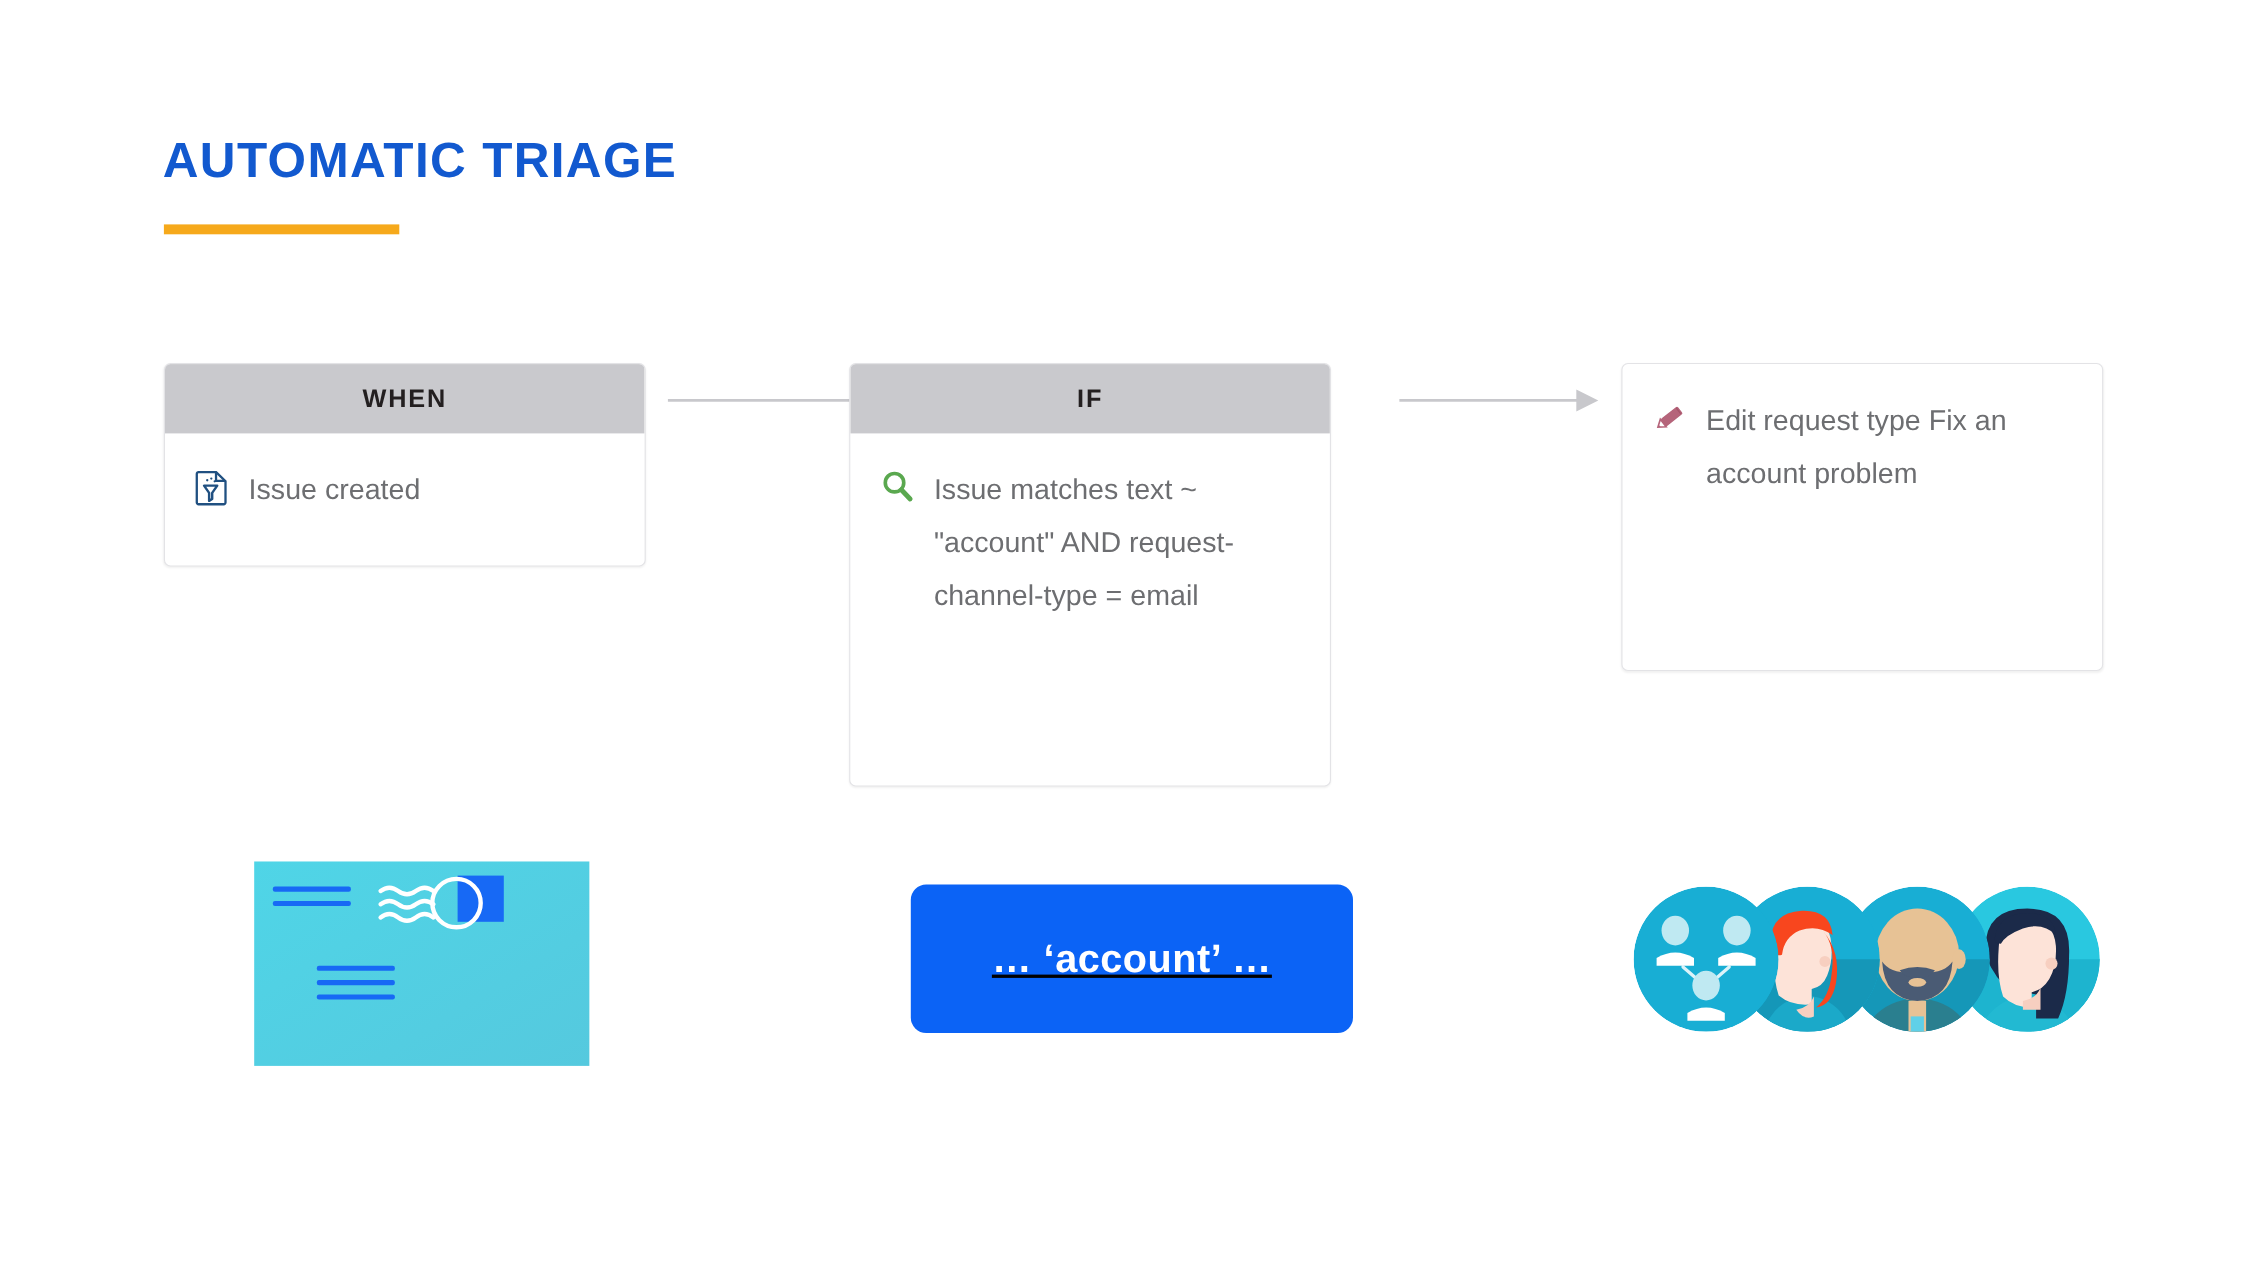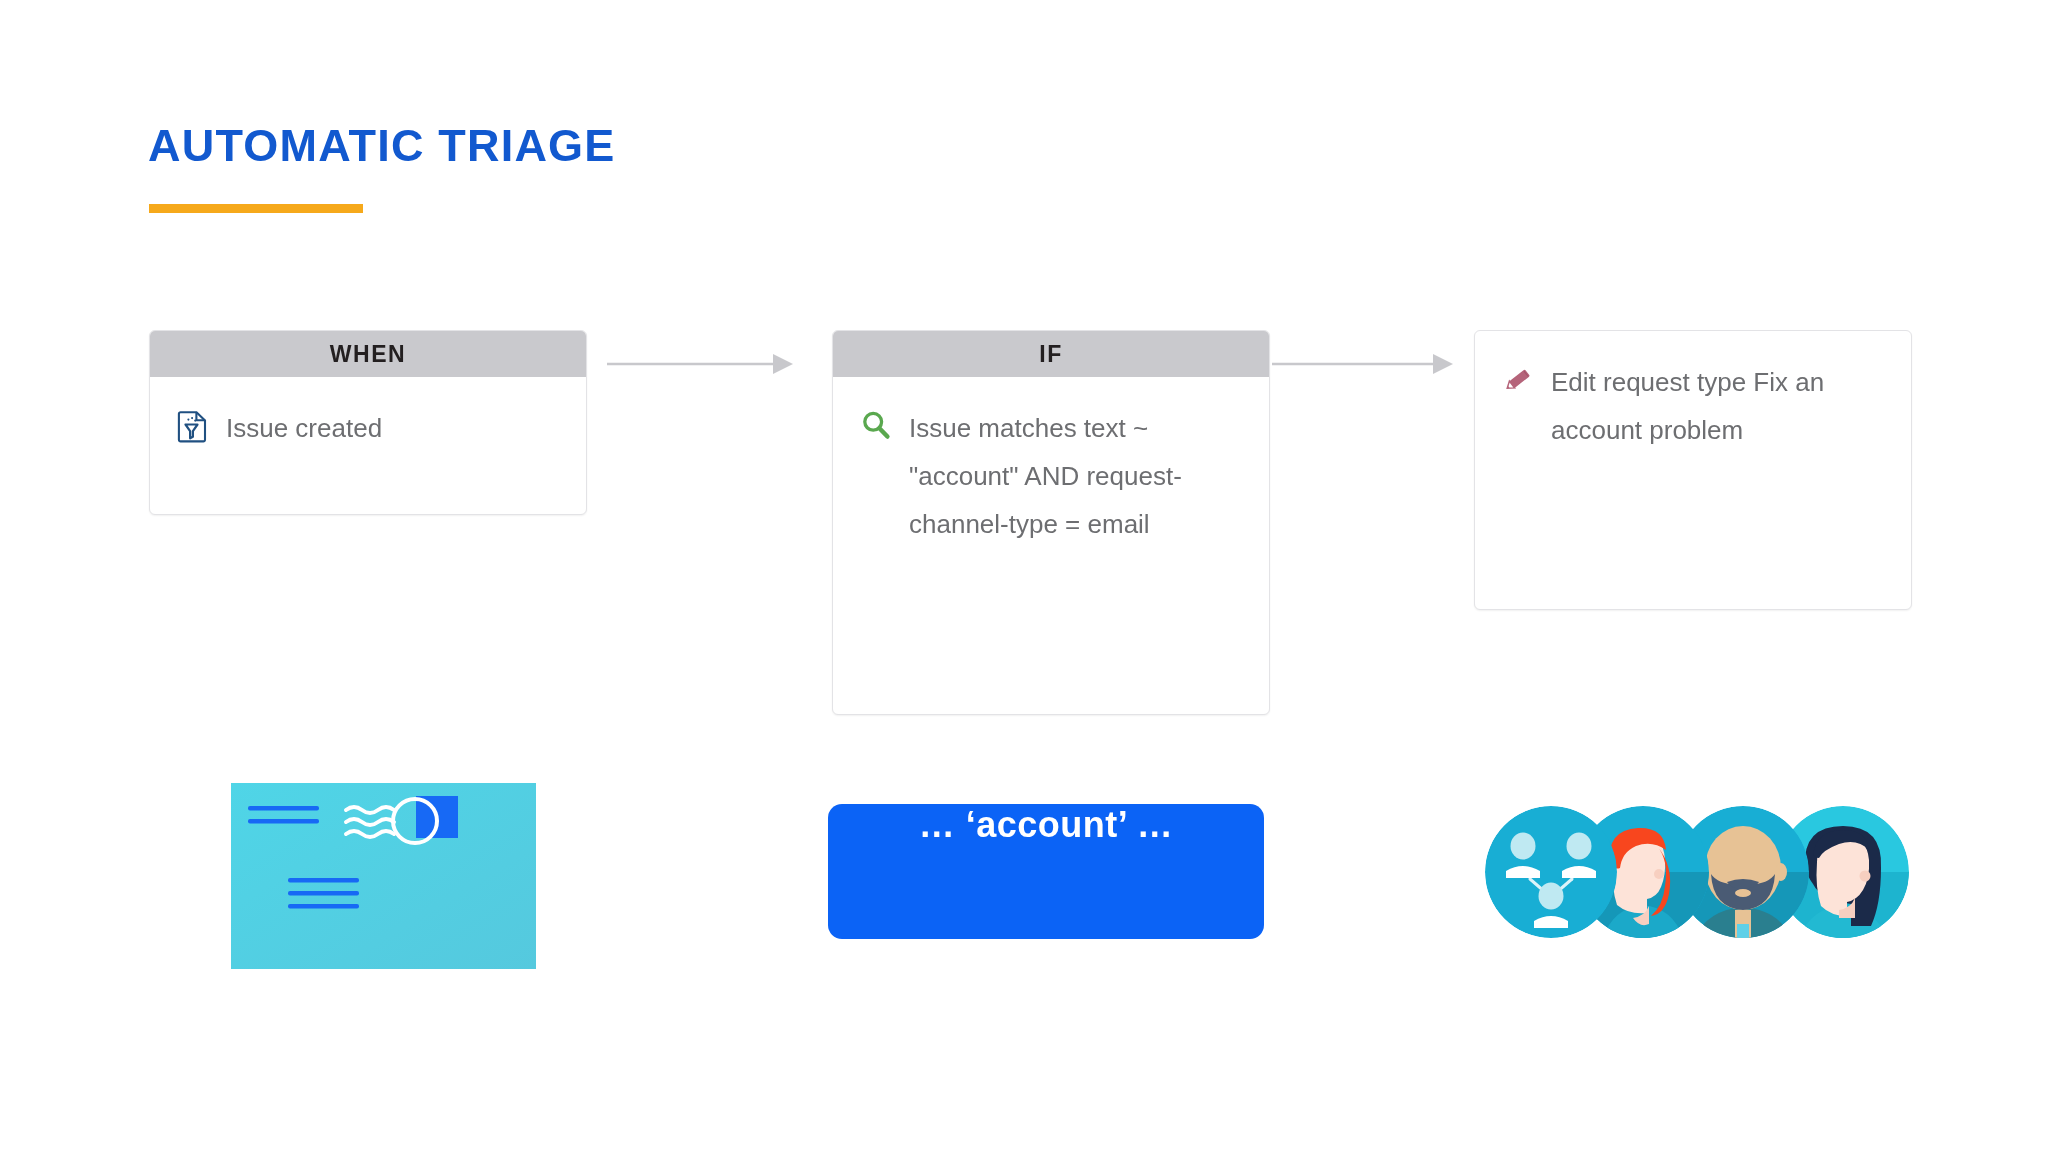--- a/index.html
+++ b/index.html
@@ -43,25 +43,25 @@
     position: absolute;
     top: 330px;
     background: #ffffff;
     border: 1px solid #e3e3e6;
     border-radius: 6px;
     box-sizing: border-box;
     box-shadow: 0 1px 2px rgba(0,0,0,0.06);
     overflow: hidden;
   }
   .rule-card.when { left: 149px; width: 438px; height: 185px; }
-  .rule-card.if   { left: 832px; width: 438px; height: 385px; }
+  .rule-card.if   { left: 772px; width: 438px; height: 385px; }
   .rule-card.then { left: 1474px; width: 438px; height: 280px; }
 
   .card-header {
-    height: 46px;
+    height: 63px;
     background: #c9c9cd;
     display: flex;
     align-items: center;
     justify-content: center;
   }
   .card-header-label {
     font-size: 23px;
     font-weight: bold;
     color: #231f20;
     letter-spacing: 1.6px;
@@ -102,27 +102,28 @@
     top: 783px;
     width: 305px;
     height: 186px;
   }
 
   
   #keyword-chip {
     position: absolute;
     left: 828px;
     top: 804px;
-    width: 436px;
+    width: 402px;
     height: 135px;
     background: #0b63f6;
     border-radius: 14px;
     display: flex;
-    align-items: flex-start;
+    align-items: center;
     justify-content: center;
+    text-decoration: underline;
   }
   #keyword-chip-label {
     color: #ffffff;
     font-size: 36px;
     font-weight: bold;
     letter-spacing: 0.5px;
     white-space: nowrap;
   }
 
   

